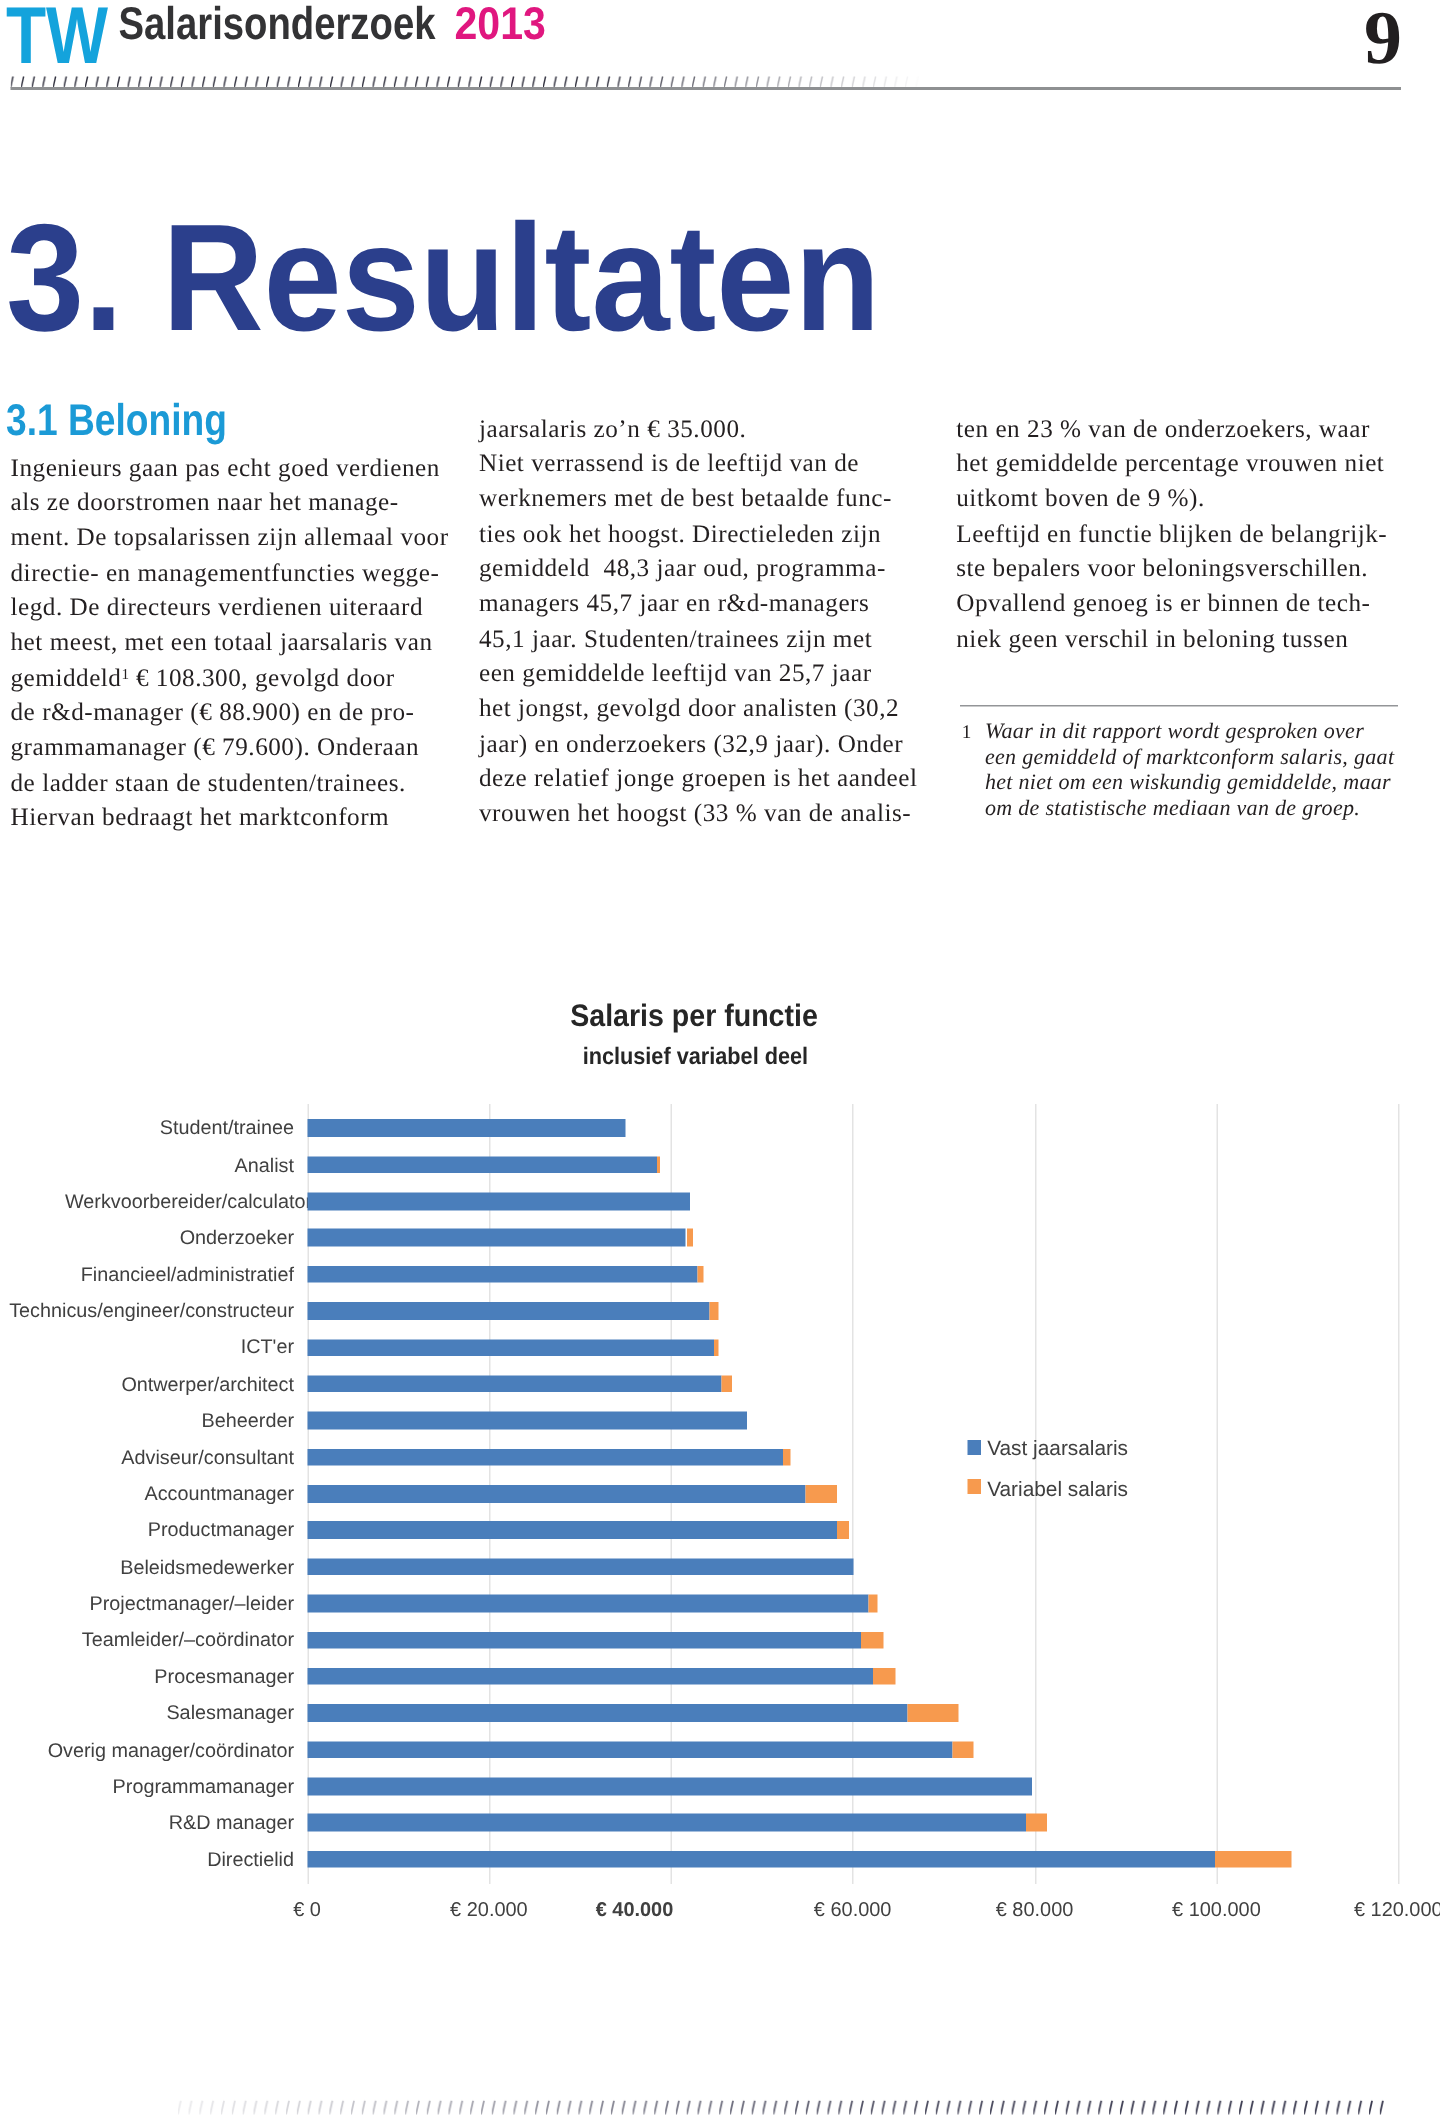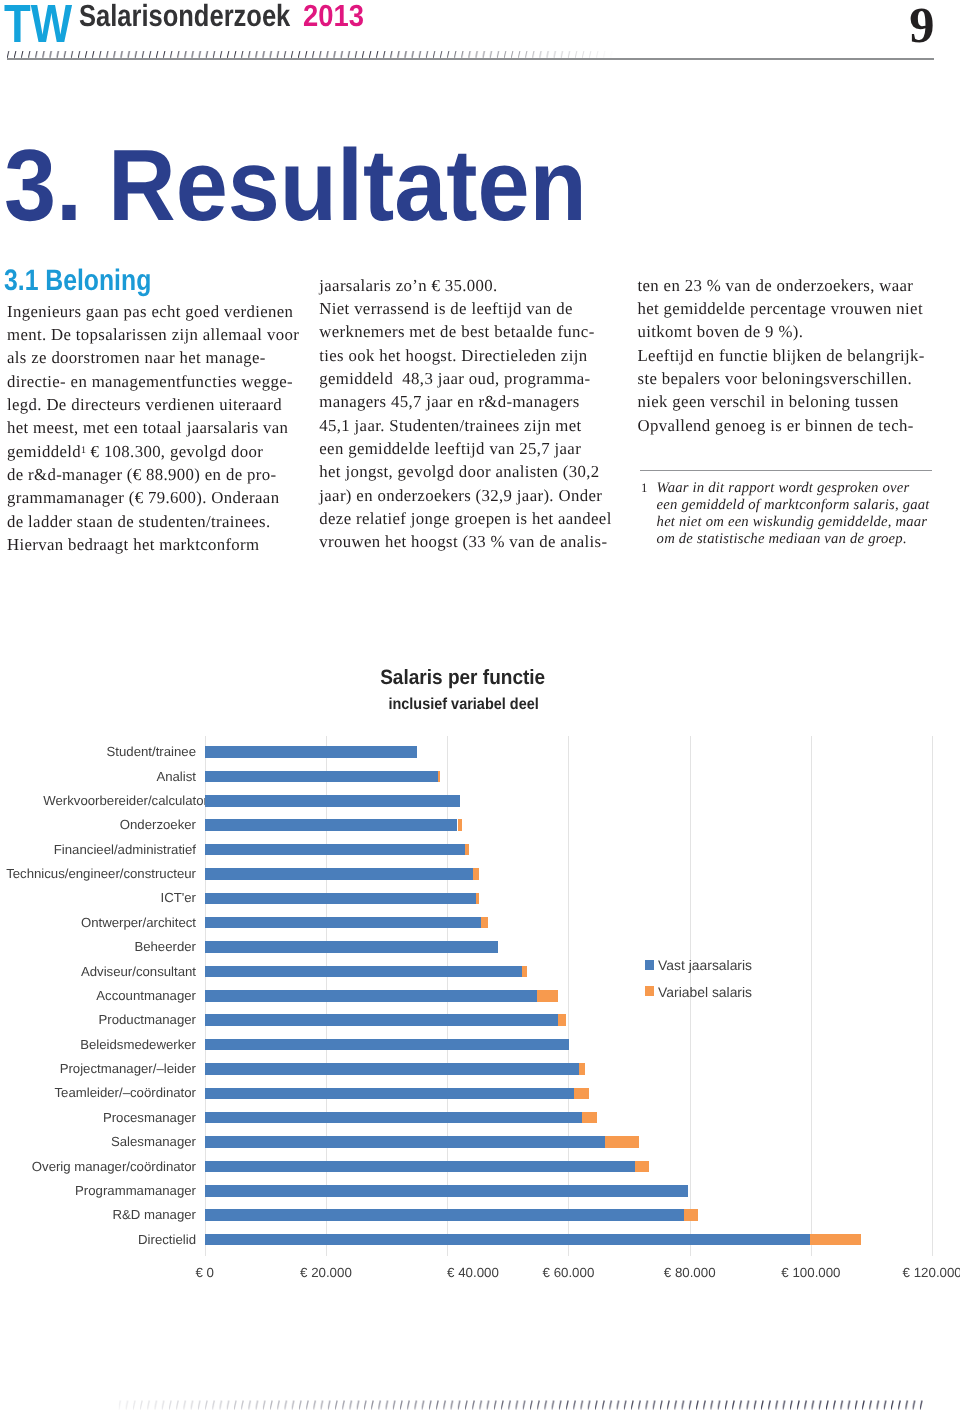--- a/index.html
+++ b/index.html
@@ -119,22 +119,22 @@
         </mask>
       </defs>
       <rect x="118.50" y="0" width="808.22" height="15" fill="url(#tp_bottom-tick-ornament)" mask="url(#fm_bottom-tick-ornament)"></rect>
     </svg>
 
   <div class="chapter-title">3. Resultaten</div>
   <div class="section-heading">3.1 Beloning</div>
 
   <div class="col" id="col1">
     <div class="ln">Ingenieurs gaan pas echt goed verdienen</div>
+    <div class="ln">als ze doorstromen naar het manage-</div>
     <div class="ln">ment. De topsalarissen zijn allemaal voor</div>
-    <div class="ln">als ze doorstromen naar het manage-</div>
     <div class="ln">directie- en managementfuncties wegge-</div>
     <div class="ln">legd. De directeurs verdienen uiteraard</div>
     <div class="ln">het meest, met een totaal jaarsalaris van</div>
     <div class="ln"><span>gemiddeld</span><sup>1</sup><span> € 108.300, gevolgd door</span></div>
     <div class="ln">de r&amp;d-manager (€ 88.900) en de pro-</div>
     <div class="ln">grammamanager (€ 79.600). Onderaan</div>
     <div class="ln">de ladder staan de studenten/trainees.</div>
     <div class="ln">Hiervan bedraagt het marktconform</div>
   </div>
   <div class="col" id="col2">
@@ -150,22 +150,22 @@
     <div class="ln">jaar) en onderzoekers (32,9 jaar). Onder</div>
     <div class="ln">deze relatief jonge groepen is het aandeel</div>
     <div class="ln">vrouwen het hoogst (33 % van de analis-</div>
   </div>
   <div class="col" id="col3">
     <div class="ln">ten en 23 % van de onderzoekers, waar</div>
     <div class="ln">het gemiddelde percentage vrouwen niet</div>
     <div class="ln">uitkomt boven de 9 %).</div>
     <div class="ln">Leeftijd en functie blijken de belangrijk-</div>
     <div class="ln">ste bepalers voor beloningsverschillen.</div>
+    <div class="ln">Opvallend genoeg is er binnen de tech-</div>
     <div class="ln">niek geen verschil in beloning tussen</div>
-    <div class="ln">Opvallend genoeg is er binnen de tech-</div>
   </div>
   <div class="fn-rule"></div>
   <div class="footnote">
     <span class="fn-marker">1</span>
     <div class="ln">Waar in dit rapport wordt gesproken over</div>
     <div class="ln">een gemiddeld of marktconform salaris, gaat</div>
     <div class="ln">het niet om een wiskundig gemiddelde, maar</div>
     <div class="ln">om de statistische mediaan van de groep.</div>
   </div>
 
@@ -232,21 +232,21 @@
     <div class="cat-label" style="left:0;width:196.0px;top:1183.95px;">Programmamanager</div>
     <div class="bar" style="left:204.70px;top:1185.05px;width:483.18px;background:#4a7ebb;"></div>
     <div class="cat-label" style="left:0;width:196.0px;top:1208.33px;text-align:right;">R&amp;D manager</div>
     <div class="bar" style="left:204.70px;top:1209.42px;width:478.94px;background:#4a7ebb;"></div>
     <div class="bar" style="left:683.64px;top:1209.42px;width:13.94px;background:#f79a4e;"></div>
     <div class="cat-label" style="left:0;width:196.0px;top:1232.70px;">Directielid</div>
     <div class="bar" style="left:204.70px;top:1233.80px;width:605.04px;background:#4a7ebb;"></div>
     <div class="bar" style="left:809.74px;top:1233.80px;width:51.53px;background:#f79a4e;"></div>
     <div class="xtick" style="left:204.70px;width:120px;margin-left:-60px;top:1266.2px;">€ 0</div>
     <div class="xtick" style="left:325.95px;width:120px;margin-left:-60px;top:1266.2px;">€ 20.000</div>
-    <div class="xtick" style="left:473px;width:120px;margin-left:-60px;top:1266.2px;">€ 40.000</div>
+    <div class="xtick" style="left:423px;width:120px;margin-left:-60px;top:1266.2px;font-weight:bold;">€ 40.000</div>
     <div class="xtick" style="left:568.45px;width:120px;margin-left:-60px;top:1266.2px;">€ 60.000</div>
     <div class="xtick" style="left:689.70px;width:120px;margin-left:-60px;top:1266.2px;">€ 80.000</div>
     <div class="xtick" style="left:810.95px;width:120px;margin-left:-60px;top:1266.2px;text-align:center;">€ 100.000</div>
     <div class="xtick" style="left:932.20px;width:120px;margin-left:-60px;top:1266.2px;">€ 120.000</div>
     <div class="legend-row" style="left:644.8px;top:960.1px;">
       <span class="legend-swatch" style="background:#4a7ebb;"></span>
       <span class="legend-label">Vast jaarsalaris</span>
     </div>
     <div class="legend-row" style="left:644.8px;top:986.4px;">
       <span class="legend-swatch" style="background:#f79a4e;"></span>

